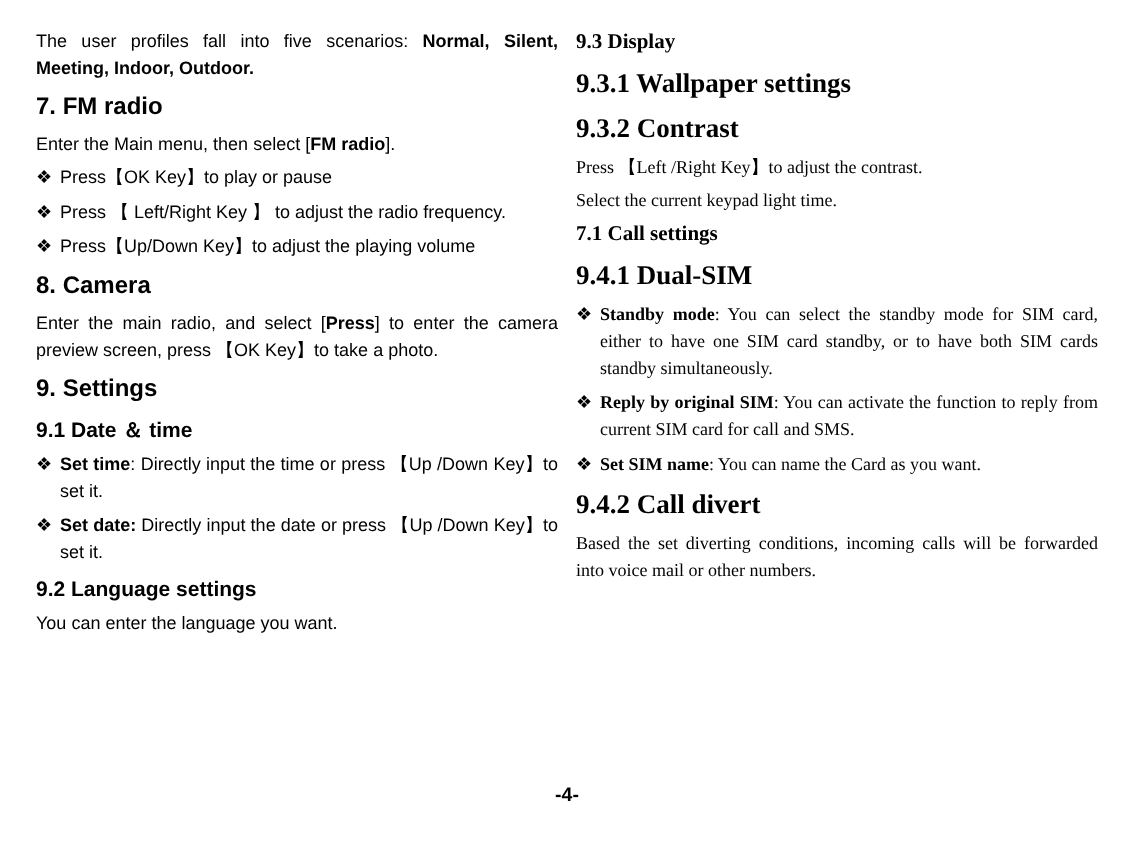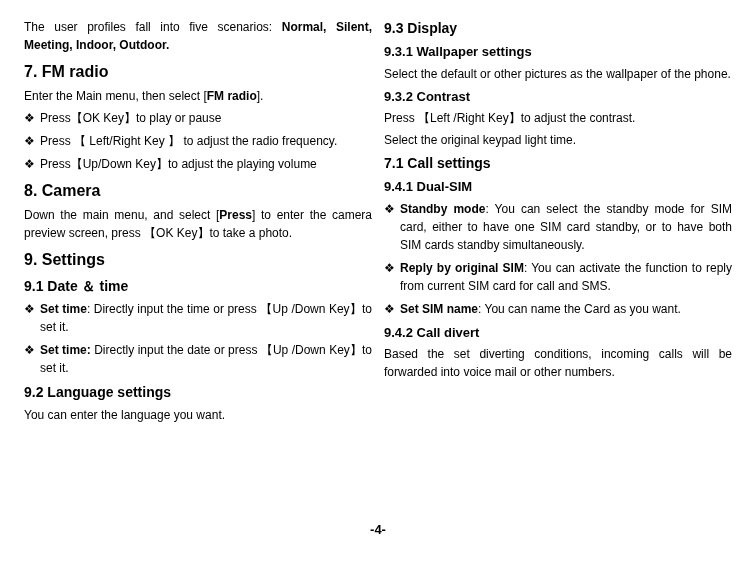--- a/index.html
+++ b/index.html
@@ -24,39 +24,40 @@
     }
     .column {
       flex: 1;
       text-align: justify;
     }
     .column-left {
       width: 48%;
     }
     .column-right {
       width: 48%;
+      font-family: Liberation Serif, serif;
     }
     p {
       margin-bottom: 4px;
       text-align: justify;
     }
     h2 {
       font-size: 16px;
       font-weight: bold;
       margin-top: 6px;
       margin-bottom: 3px;
     }
     h3 {
       font-size: 14px;
       font-weight: bold;
       margin-top: 4px;
       margin-bottom: 3px;
     }
     h4 {
-      font-size: 13px;
+      font-size: 18px;
       font-weight: bold;
       margin-top: 0;
       margin-bottom: 3px;
     }
     .bullet-item {
       display: flex;
       margin-bottom: 5px;
       text-align: justify;
     }
     .bullet {
@@ -99,49 +100,48 @@
       <span class="bullet">❖</span>
       <span class="bullet-text">Press 【 Left/Right Key 】 to adjust the radio frequency.</span>
     </div>
     <div class="bullet-item">
       <span class="bullet">❖</span>
       <span class="bullet-text">Press【Up/Down Key】to adjust the playing volume</span>
     </div>
 
     <h2>8. Camera</h2>
     <p>
-      <span>Down the main menu, and select [</span><strong>Press</strong><span>] to enter the camera preview screen, press 【OK Key】to take a photo.</span>
+      <span>Enter the main radio, and select [</span><strong>Press</strong><span>] to enter the camera preview screen, press 【OK Key】to take a photo.</span>
     </p>
 
     <h2>9. Settings</h2>
     <h3>9.1 Date ＆ time</h3>
     <div class="bullet-item">
       <span class="bullet">❖</span>
       <span class="bullet-text">
         <strong>Set time</strong><span>: Directly input the time or press 【Up /Down Key】to set it.</span>
       </span>
     </div>
     <div class="bullet-item">
       <span class="bullet">❖</span>
       <span class="bullet-text">
-        <strong>Set time:</strong><span> Directly input the date or press 【Up /Down Key】to set it.</span>
+        <strong>Set date:</strong><span> Directly input the date or press 【Up /Down Key】to set it.</span>
       </span>
     </div>
 
     <h3>9.2 Language settings</h3>
     <p>You can enter the language you want.</p>
   </div>
 
   <div class="column column-right">
     <h3 style="margin-top:0;">9.3 Display</h3>
     <h4>9.3.1 Wallpaper settings</h4>
-    <p>Select the default or other pictures as the wallpaper of the phone.</p>
     <h4>9.3.2 Contrast</h4>
     <p>Press 【Left /Right Key】to adjust the contrast.</p>
-    <p>Select the original keypad light time.</p>
+    <p>Select the current keypad light time.</p>
 
     <h3>7.1 Call settings</h3>
     <h4>9.4.1 Dual-SIM</h4>
     <div class="bullet-item">
       <span class="bullet">❖</span>
       <span class="bullet-text">
         <strong>Standby mode</strong><span>: You can select the standby mode for SIM card, either to have one SIM card standby, or to have both SIM cards standby simultaneously.</span>
       </span>
     </div>
     <div class="bullet-item">

